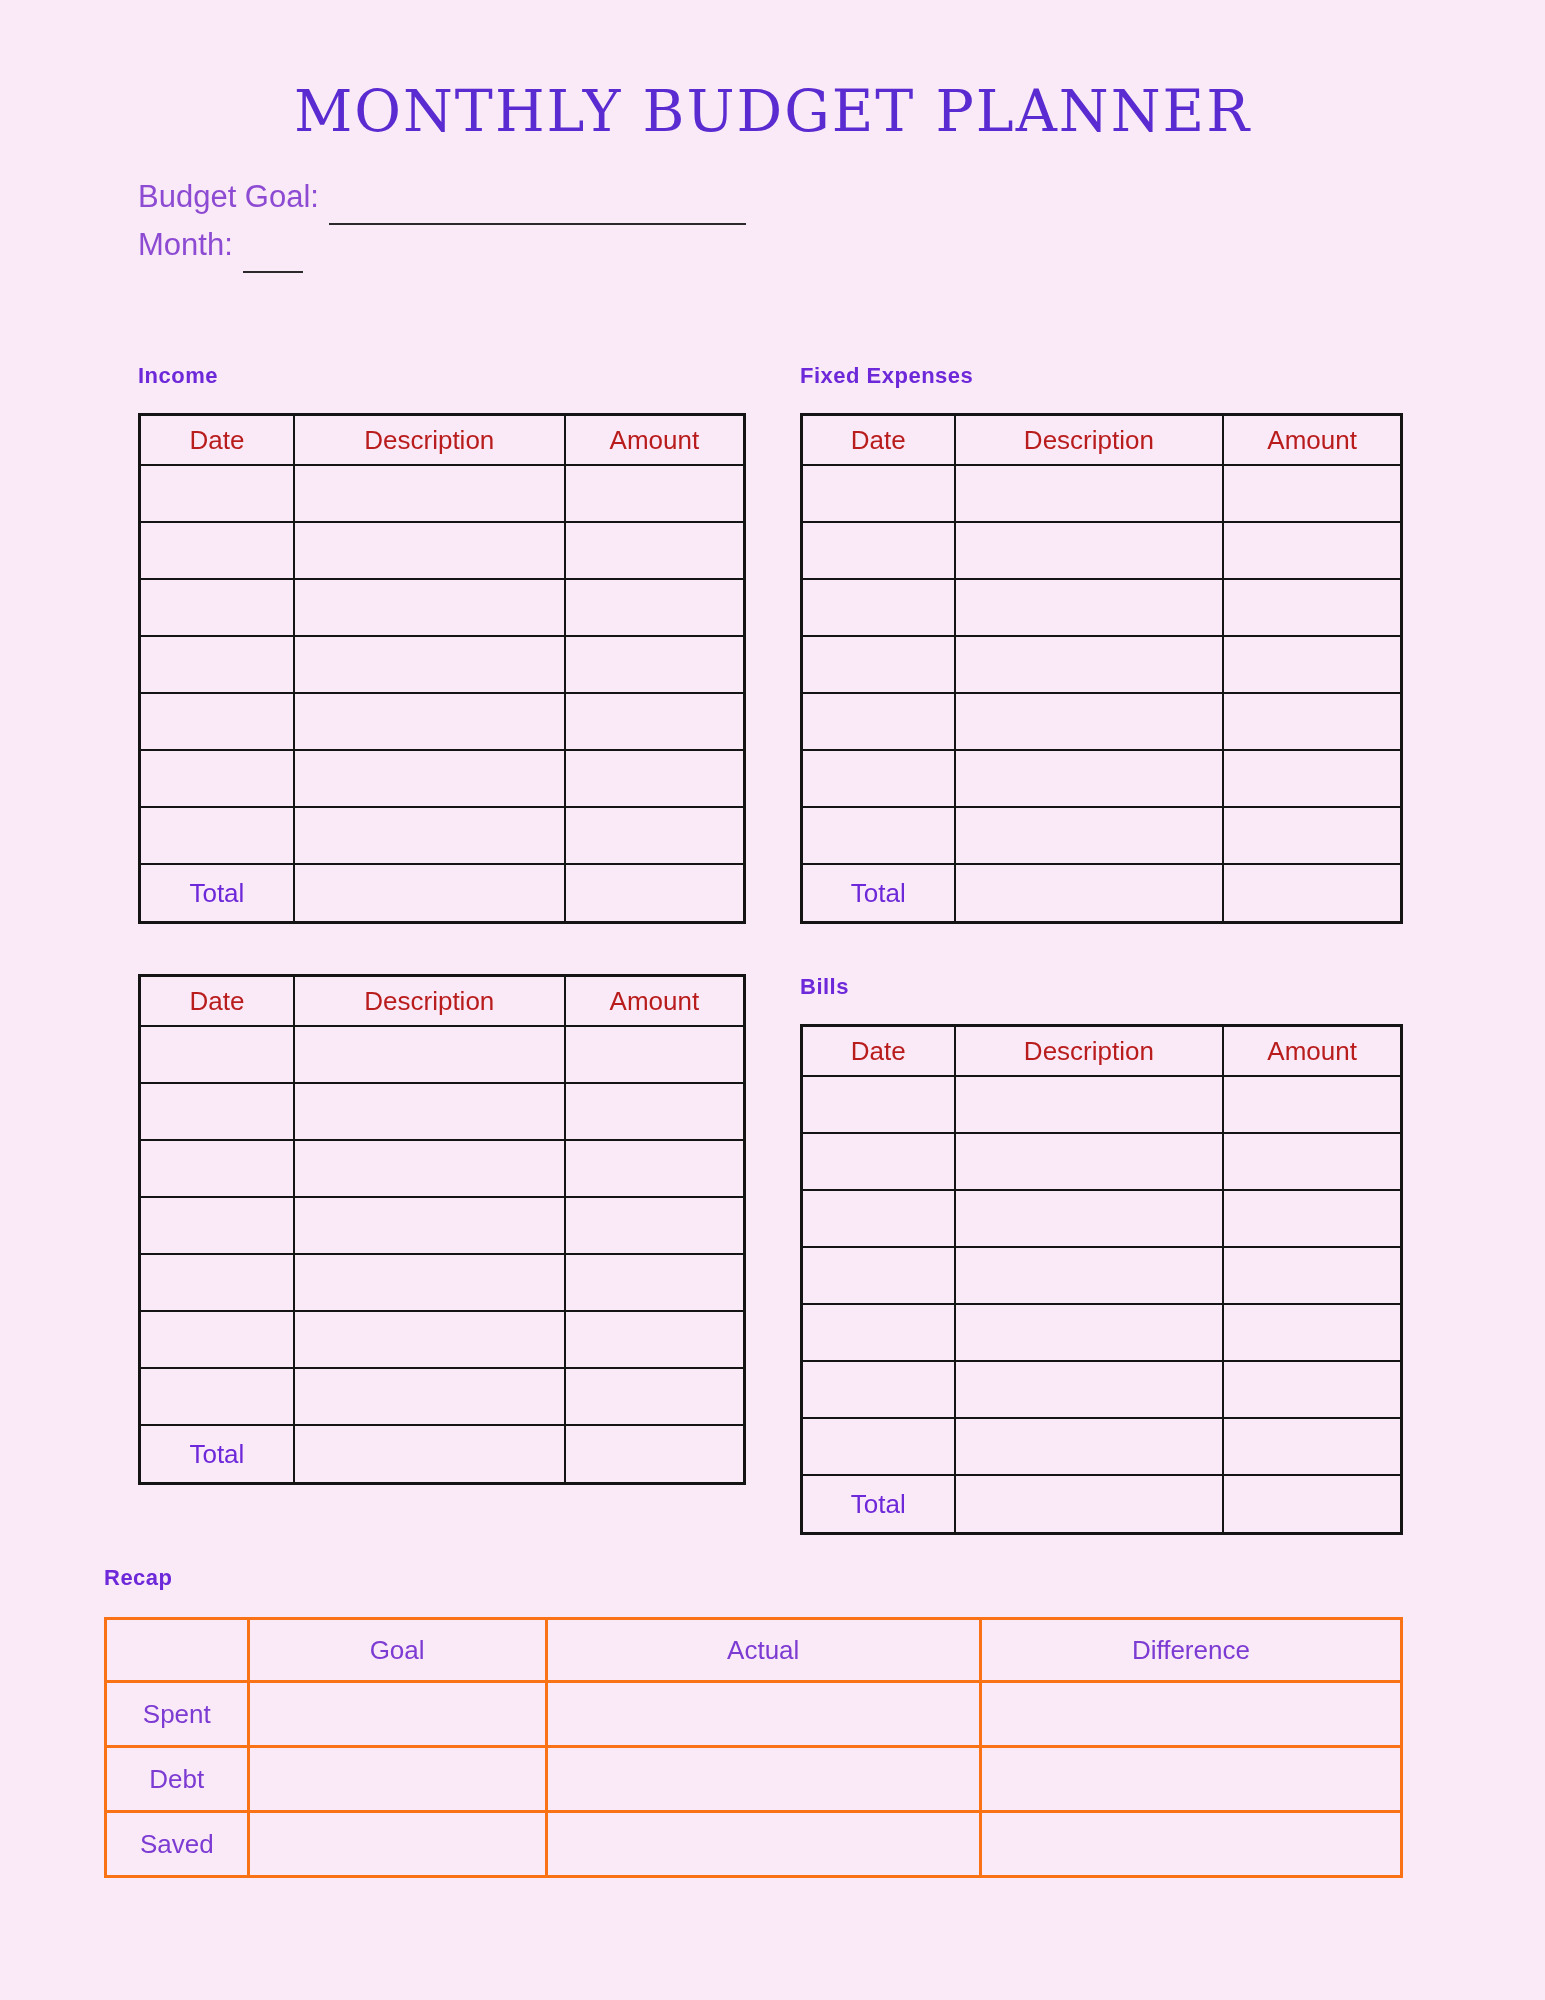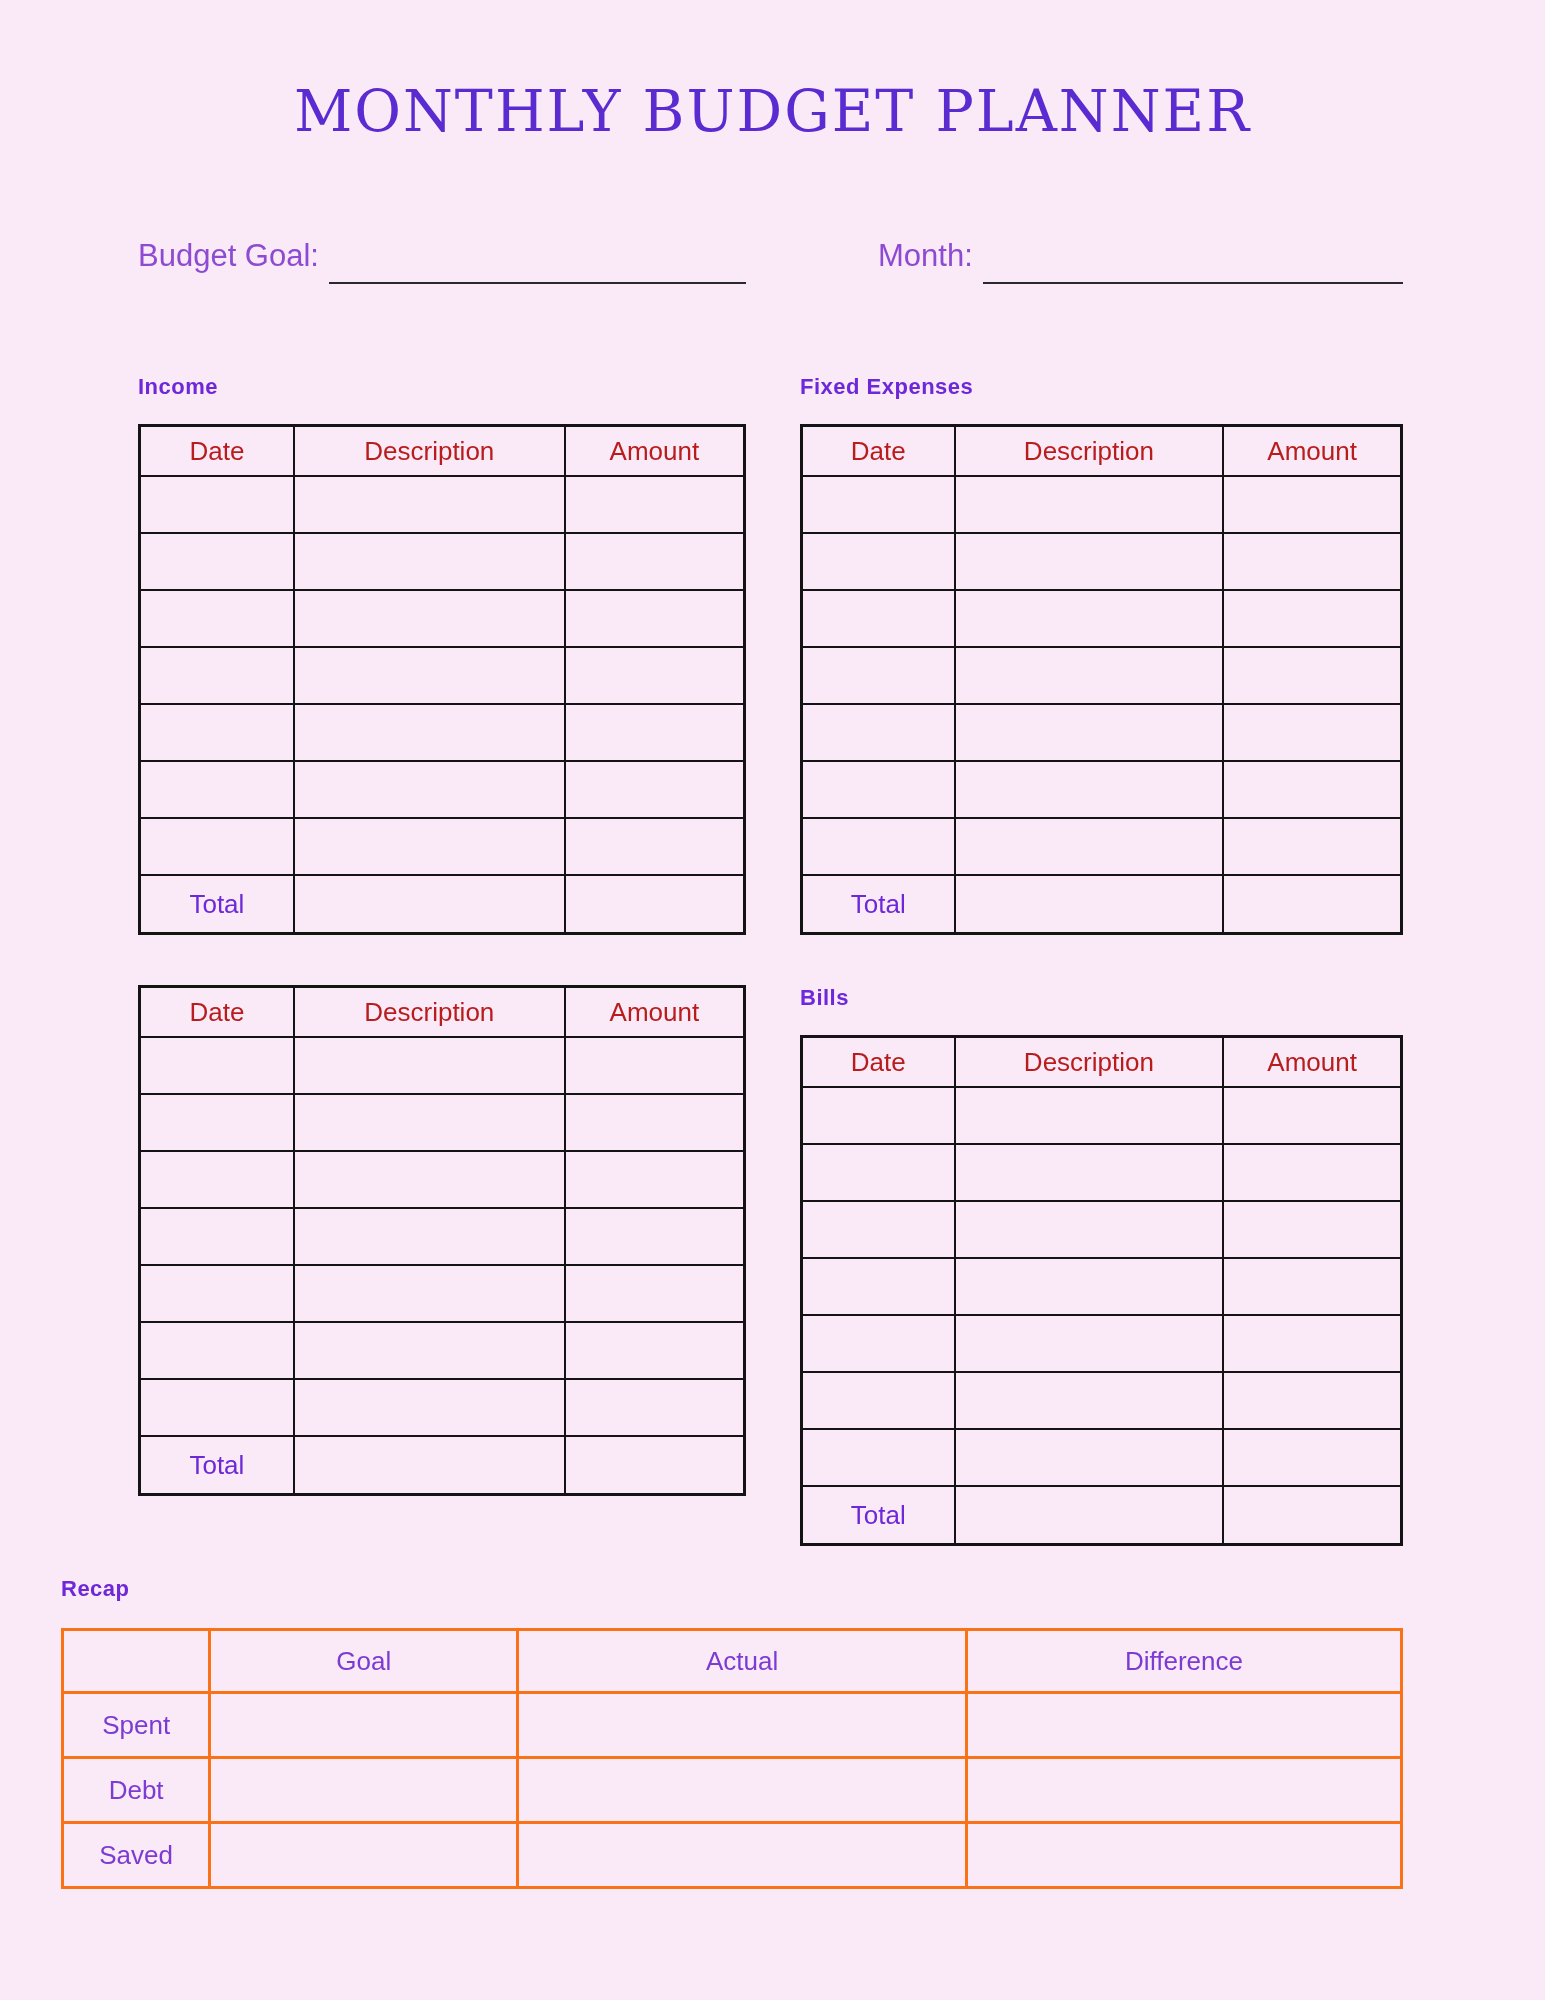--- a/index.html
+++ b/index.html
@@ -15,22 +15,23 @@
     text-align:center;
     font-family:"DejaVu Serif","Liberation Serif",serif;
     font-weight:500;
     font-size:57px;
     letter-spacing:2px;
     color:#5a2bd0;
   }
   .fields{
     display:flex;
     padding:0 142px 0 138px;
-    margin-top:92px;
+    margin-top:33px;
     align-items:flex-start;
+    flex-direction:column;
   }
   .field{display:flex;align-items:flex-start;}
   .field-goal{width:608px;margin-right:132px;}
   .field-month{flex:1;}
   .flabel{
     font-size:31px;
     color:#8c4bd2;
     line-height:40px;
     white-space:nowrap;
   }
@@ -73,21 +74,21 @@
     color:#b91c1c;
     text-align:center;
   }
   table.ptable tbody td{height:55px;}
   table.ptable tr.total-row td{height:56px;}
   table.ptable td.total-cell{
     font-size:26px;
     color:#6d28d9;
     text-align:center;
   }
-  .recap-wrap{padding:0 142px 0 61px;margin-top:30px;}
+  .recap-wrap{padding:0 142px 0 104px;margin-top:30px;}
   .recap-wrap .sec-title{margin-bottom:26px;}
   table.rtable{
     width:100%;
     border-collapse:collapse;
     table-layout:fixed;
     border:3px solid #141414;
   }
   table.rtable th,table.rtable td{
     border:3px solid #f97316;
     padding:0;

